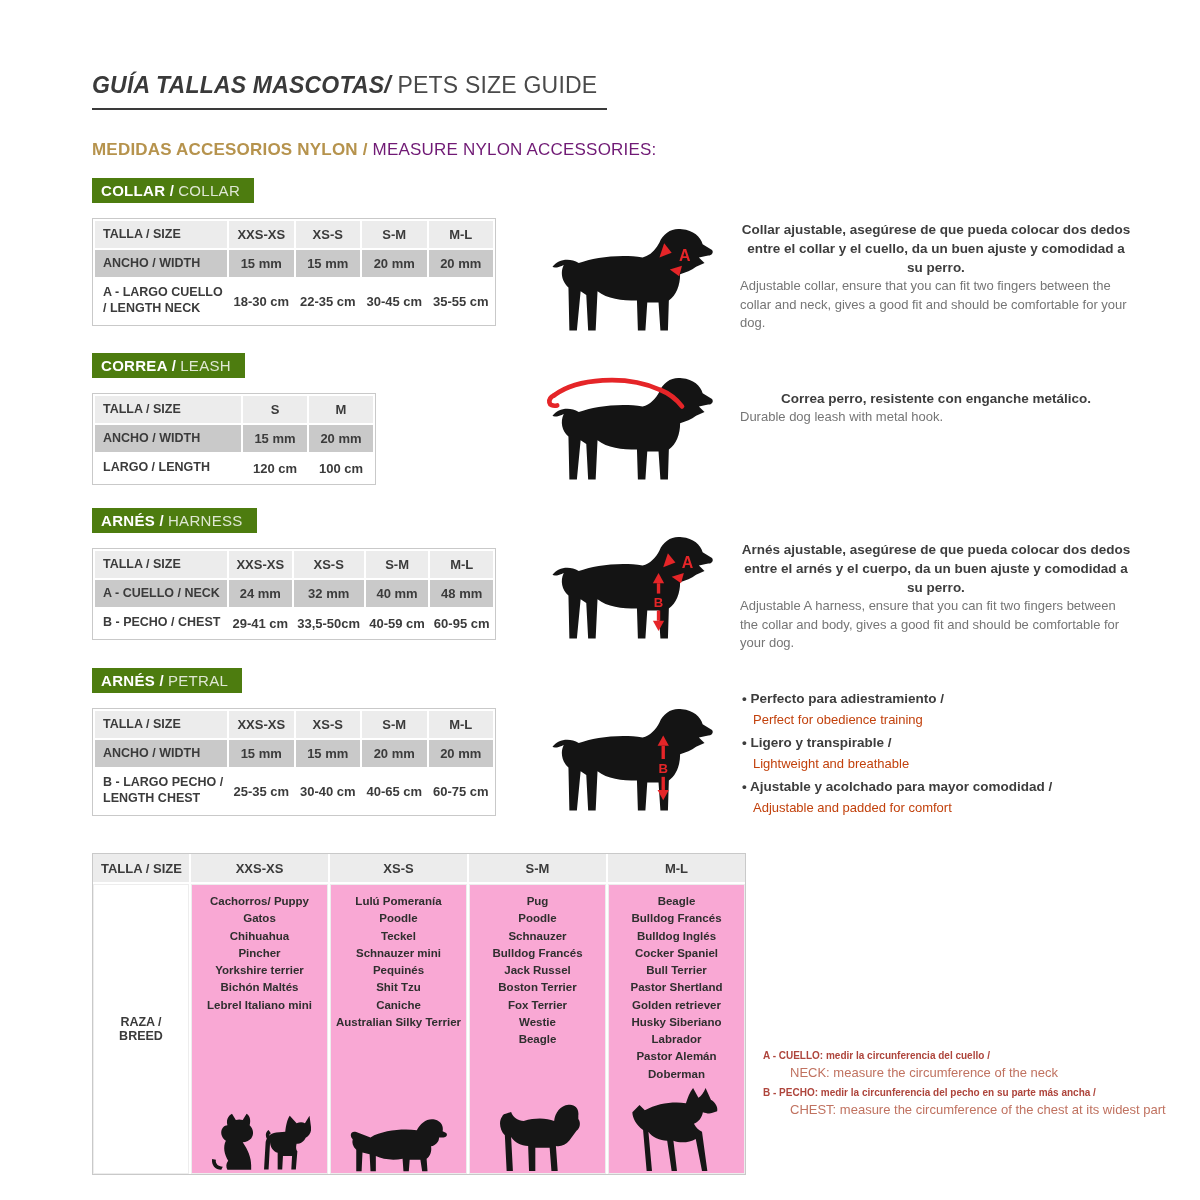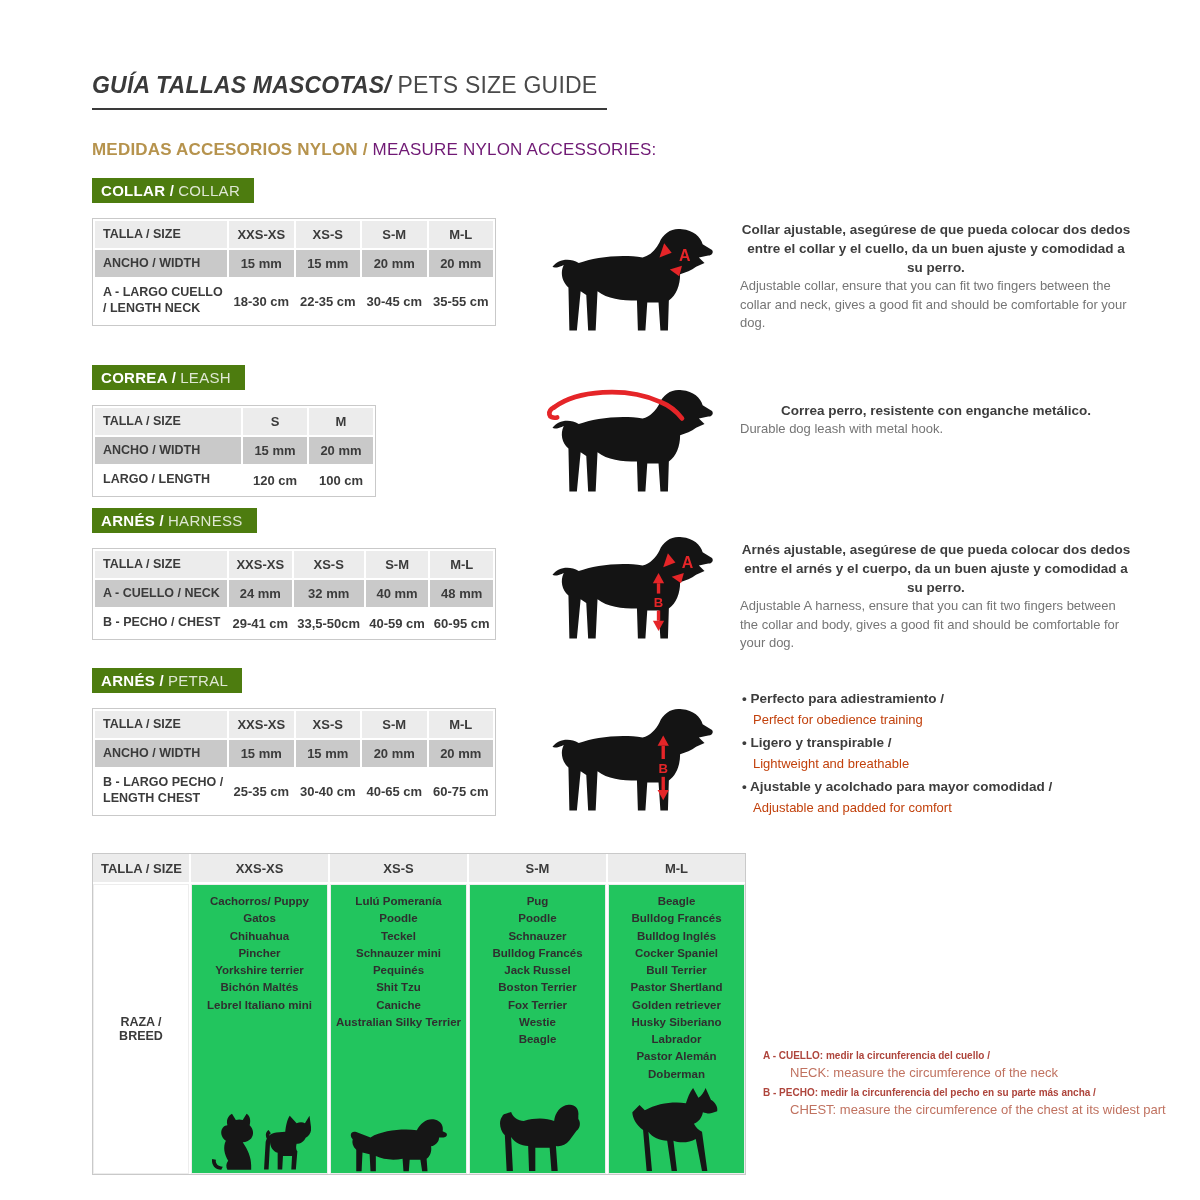--- a/index.html
+++ b/index.html
@@ -10,21 +10,21 @@
   .title{position:absolute;left:92px;top:72px;font-size:23px;letter-spacing:.2px;
          color:#3a3a3a;border-bottom:2px solid #3a3a3a;padding:0 10px 9px 0;}
   .t-es{font-weight:700;font-style:italic;}
   .t-en{font-weight:400;color:#4a4a4a;margin-top:32px;}
   .subtitle{position:absolute;left:92px;top:140px;font-size:17px;letter-spacing:.2px;}
   .s-es{font-weight:700;color:#b6934d;}
   .s-en{font-weight:400;color:#701a75;}
 
   
   .sec{position:absolute;left:92px;width:1070px;}
-  #sec-collar{top:178px;} #sec-leash{top:353px;margin-top:12px;} #sec-harness{top:508px;} #sec-petral{top:668px;}
+  #sec-collar{top:178px;} #sec-leash{top:353px;} #sec-harness{top:508px;} #sec-petral{top:668px;}
 
   .badge{display:inline-block;background:#4d7c0f;color:#fff;font-size:15px;
          padding:4px 14px 4px 9px;letter-spacing:.3px;}
   .b-es{font-weight:700;margin-right:4px;}
   .b-en{font-weight:400;color:rgba(255,255,255,.82);}
 
   .tbl-wrap{margin-top:15px;border:1px solid #c9c9c9;background:#fff;box-sizing:border-box;}
   .w400{width:404px;} .w280{width:284px;}
   table.mini{width:100%;border-collapse:separate;border-spacing:2px;}
   .mini td{text-align:center;font-weight:700;font-size:13px;color:#3b3b3b;padding:0 2px;}
@@ -55,21 +55,21 @@
   .bullet-es::before{content:"• ";}
   .bullet-en{font-weight:400;font-size:13px;color:#c2410c;line-height:1.5;
              padding-left:11px;margin-bottom:3px;}
 
   
   .breed{position:absolute;left:92px;top:853px;border:1px solid #c9c9c9;background:#fff;
          display:grid;grid-template-columns:96px 137px 137px 137px 137px;gap:2px;}
   .bt-h{background:#ececec;height:28px;display:flex;align-items:center;justify-content:center;
         font-weight:700;font-size:13px;color:#3b3b3b;}
   .bt-h.first{justify-content:flex-start;padding-left:8px;box-sizing:border-box;}
-  .bt-c{background:#22c55e;border:1px solid #ededed;min-height:246px;display:flex;
+  .bt-c{background:#f9a8d4;border:1px solid #ededed;min-height:246px;display:flex;
         flex-direction:column;align-items:center;justify-content:space-between;
         padding-top:8px;box-sizing:border-box;}
   .bt-label{display:flex;align-items:center;justify-content:center;font-weight:700;
             font-size:12.5px;color:#3b3b3b;white-space:pre-line;text-align:center;
             background:#fff;border:1px solid #ededed;}
   .breeds{font-weight:700;font-size:11.5px;color:#2f2f2f;text-align:center;line-height:1.5;}
   .sil{display:flex;align-items:flex-end;gap:6px;margin-top:4px;}
   .sil svg{display:block;fill:#161616;}
 
   

